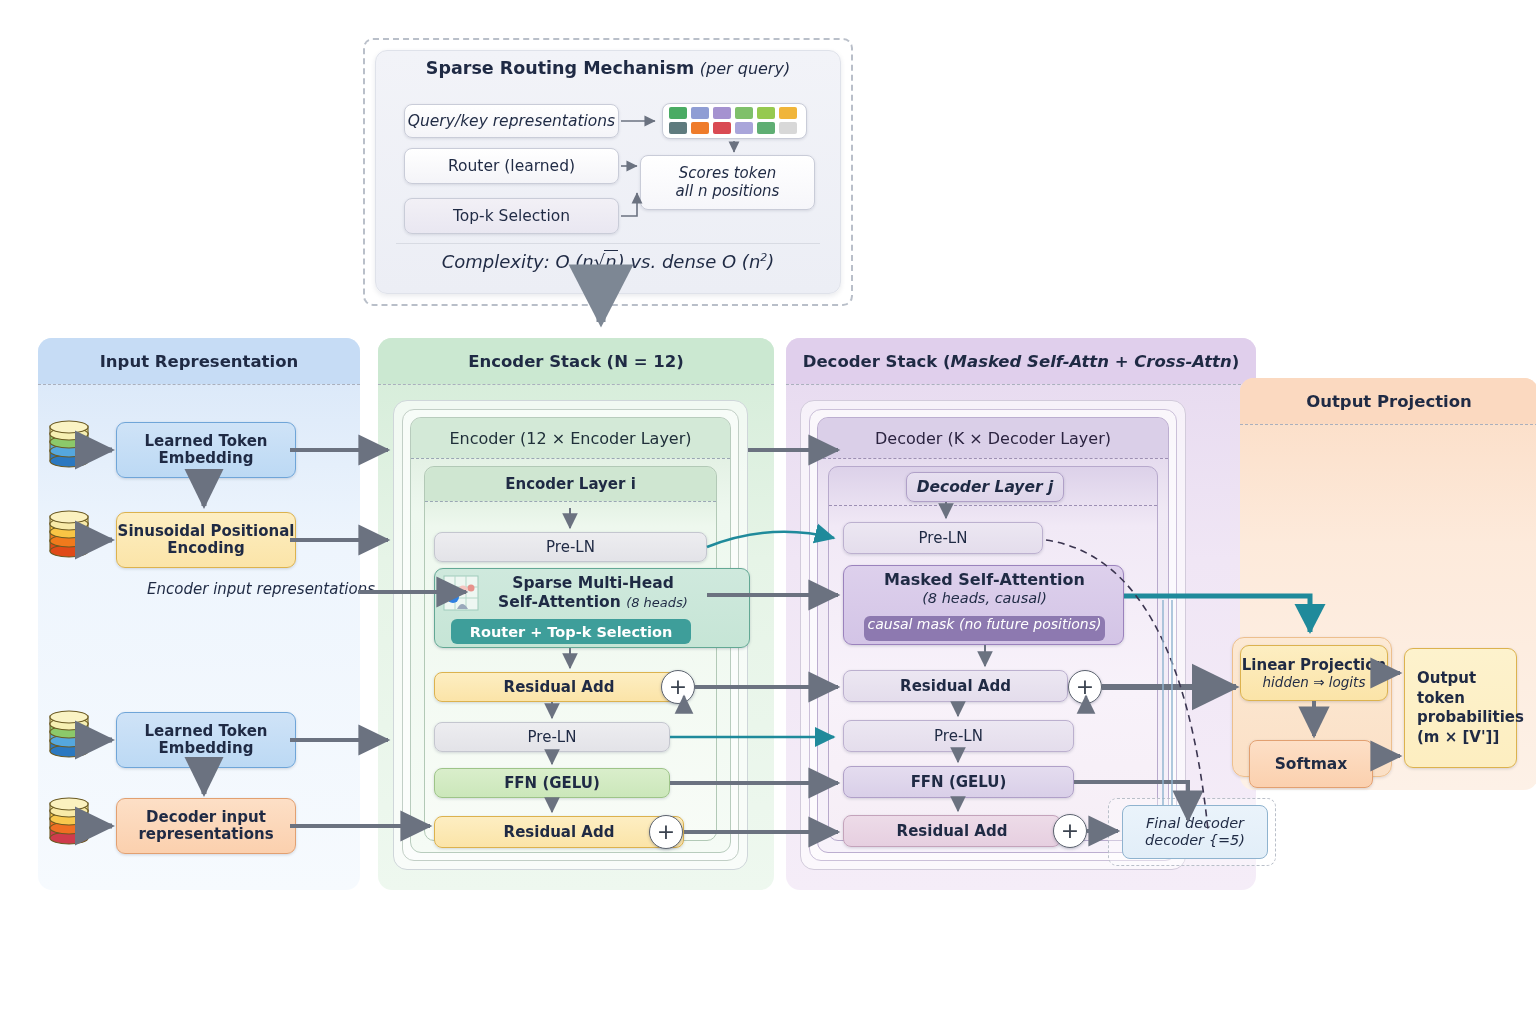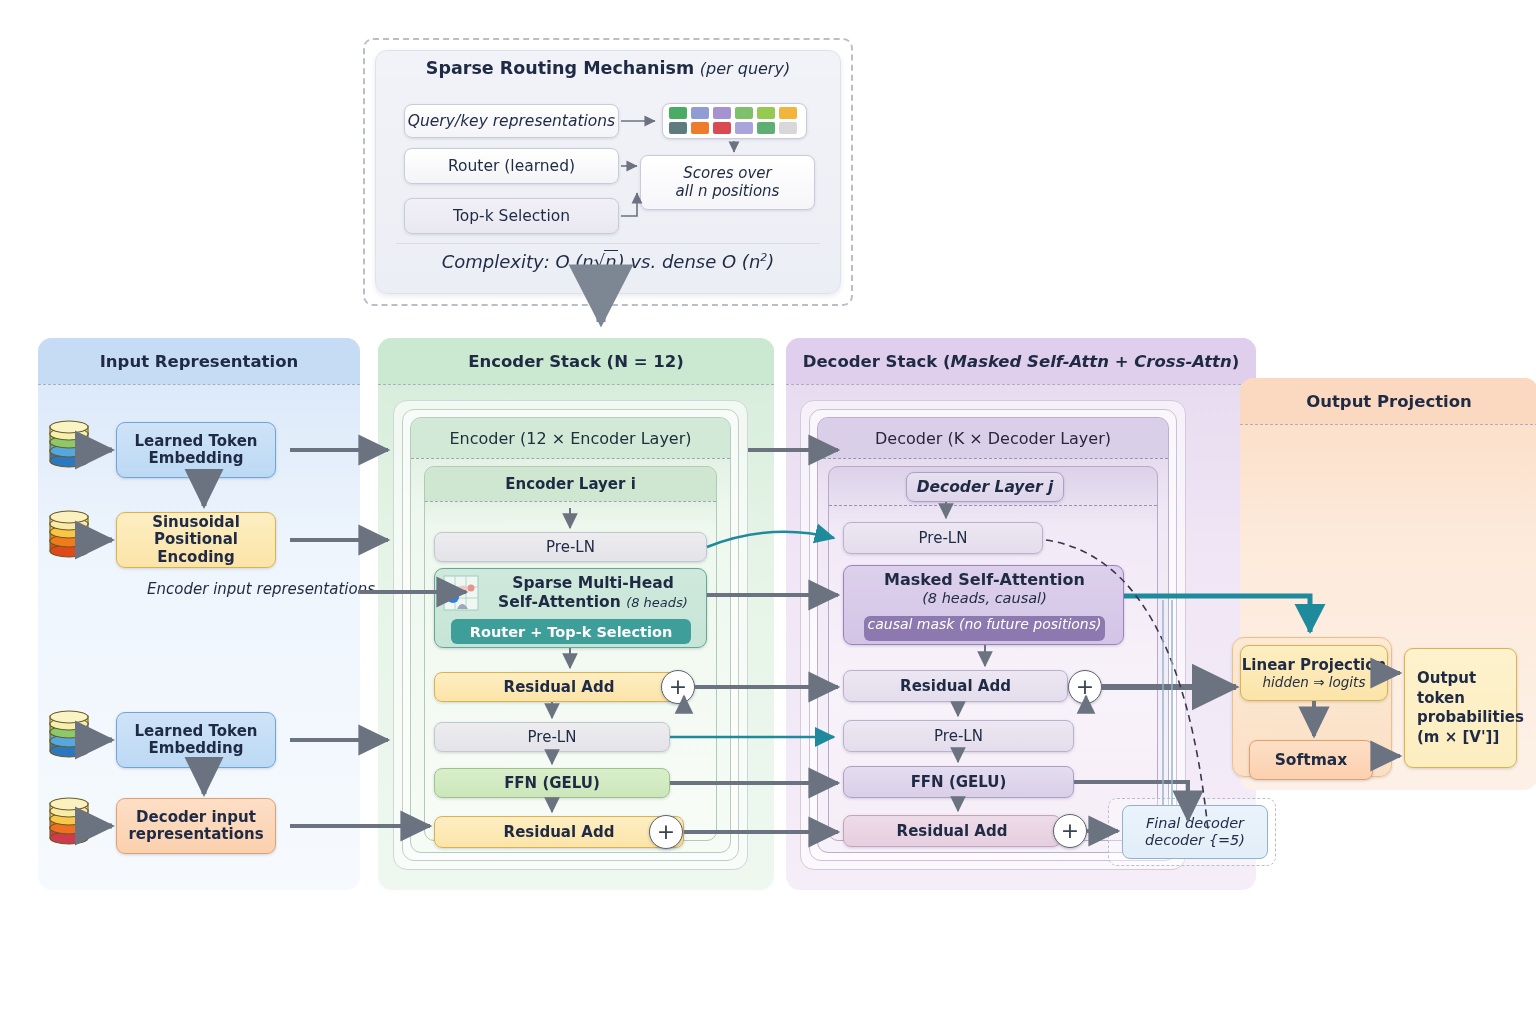--- a/index.html
+++ b/index.html
@@ -61,21 +61,21 @@
   #col-dec{left:786px;top:338px;width:470px;height:552px;
     background:linear-gradient(180deg,#e6d9ef 0%,#f0e6f5 40%,#f5edf8 100%);}
   #col-dec .colhead{background:#e0cfec;}
   #col-out{left:1240px;top:338px;width:298px;height:412px;
     background:linear-gradient(180deg,#fbdcc4 0%,#fdeadb 40%,#fdf1e7 100%);margin-top:40px;}
   #col-out .colhead{background:#fbd9c0;}
 
   
   .node{border-radius:8px;display:flex;align-items:center;justify-content:center;
         text-align:center;font-size:15px;box-shadow:0 1px 3px rgba(40,50,80,.18);}
-  .db-node{width:160px;height:56px;border-radius:9px;font-weight:bold;line-height:1.15;}
+  .db-node{width:180px;height:56px;border-radius:9px;font-weight:bold;line-height:1.15;}
   .n-blue{background:linear-gradient(180deg,#cfe3f7 0%,#bcd9f4 100%);border:1.4px solid #6fa5d8;}
   .n-yellow{background:linear-gradient(180deg,#fdeec2 0%,#fbe4a8 100%);border:1.4px solid #dcb24e;}
   .n-orange{background:linear-gradient(180deg,#fddfc6 0%,#fbd0ae 100%);border:1.4px solid #e2a071;}
   .n-grey{background:linear-gradient(180deg,#ededf0 0%,#e3e3e8 100%);border:1.2px solid #c4c6cf;}
   .n-green{background:linear-gradient(180deg,#d9eecb 0%,#cbe7ba 100%);border:1.2px solid #9ec489;}
   .n-purple{background:linear-gradient(180deg,#e4dcef 0%,#d9cfe8 100%);border:1.2px solid #b0a0c8;}
   .n-purple-lite{background:linear-gradient(180deg,#ece7f2 0%,#e4ddec 100%);border:1.2px solid #bcb0cf;}
   .n-pink{background:linear-gradient(180deg,#eddbe8 0%,#e6cfe0 100%);border:1.2px solid #c4a3bb;}
 
   
@@ -127,21 +127,21 @@
     <span style="background: rgb(150, 201, 79);"></span>
     <span style="background: rgb(240, 181, 58);"></span>
     <span style="background: rgb(95, 123, 126);"></span>
     <span style="background: rgb(239, 124, 43);"></span>
     <span style="background: rgb(217, 74, 83);"></span>
     <span style="background: rgb(169, 165, 218);"></span>
     <span style="background: rgb(95, 174, 115);"></span>
     <span style="background: rgb(216, 216, 216);"></span>
   </div>
 <div class="abs" id="rb-scores">
-  <span>Scores over</span>
+  <span>Scores token</span>
   <span>all n positions</span>
 </div>
 <div class="abs" id="routing-rule"></div>
 <div class="abs" id="routing-complexity">
   <span>Complexity:</span>
   <span>O (n</span><span>√</span><span class="sqrt-wrap">n</span><span>) vs. dense</span>
   <span>O (n</span><span class="sup">2</span><span>)</span>
 </div>
 
 <div class="abs col" id="col-input">
@@ -258,21 +258,21 @@
      border:1.2px solid #b2c9b6;border-radius:10px;
      background:linear-gradient(180deg,#d5e9d6 0%,#eef8ee 16%,#f8fcf7 100%);">
   <div class="frame-hdr" style="height:34px;background:#cfe6d1;font-weight:bold;font-size:15px;">Encoder Layer i</div>
   <div class="frame-rule" style="top:34px;"></div>
 </div>
 
 <div class="abs node n-grey" style="left:434px;top:532px;width:273px;height:30px">
   <span>Pre-LN</span>
 </div>
 
-<div class="abs" style="left:434px;top:568px;width:273px;height:80px;border-radius:9px;
+<div class="abs" style="left:434px;top:568px;width:316px;height:80px;border-radius:9px;
      border:1.4px solid #63a894;background:linear-gradient(180deg,#cfe9dd 0%,#c6e5d6 100%);
      box-shadow:0 1px 3px rgba(40,50,80,.2);">
   <div class="abs" style="left:8px;top:6px;width:36px;height:36px;">
     <svg width="36" height="36" viewBox="0 0 36 36">
       <rect x="1" y="1" width="34" height="34" fill="#eef7f2" stroke="#9fcbbb" stroke-width="1"></rect>
       <g stroke="#b3d8c8" stroke-width="1">
         <line x1="12" y1="1" x2="12" y2="35"></line>
           <line x1="23" y1="1" x2="23" y2="35"></line>
         <line x1="1" y1="12" x2="35" y2="12"></line>
           <line x1="1" y1="23" x2="35" y2="23"></line>
@@ -388,21 +388,21 @@
      box-shadow:0 1px 3px rgba(40,50,80,.15);"></div>
 
 <div class="abs" style="left:1240px;top:645px;width:148px;height:56px;border-radius:9px;
      border:1.4px solid #dcb24e;background:linear-gradient(180deg,#fdeec2,#fbe4a8);
      display:flex;flex-direction:column;align-items:center;justify-content:center;
      box-shadow:0 1px 3px rgba(40,50,80,.18);">
   <span style="font-weight:bold;font-size:15px">Linear Projection</span>
   <span style="font-style:italic;font-size:13.5px">hidden ⇒ logits</span>
 </div>
 
-<div class="abs node n-orange" style="left:1249px;top:740px;width:124px;height:40px;font-weight:bold;font-size:15.5px">
+<div class="abs node n-orange" style="left:1249px;top:740px;width:124px;height:48px;font-weight:bold;font-size:15.5px">
   <span>Softmax</span>
 </div>
 
 <div class="abs" style="left:1404px;top:648px;width:113px;height:120px;border-radius:9px;
      border:1.4px solid #dcb24e;background:linear-gradient(180deg,#fdf2cd,#fdeec0);
      display:flex;flex-direction:column;align-items:flex-start;justify-content:center;
      padding-left:12px;font-weight:bold;font-size:15px;line-height:1.3;
      box-shadow:0 1px 3px rgba(40,50,80,.18);">
   <span>Output</span>
   <span>token</span>

